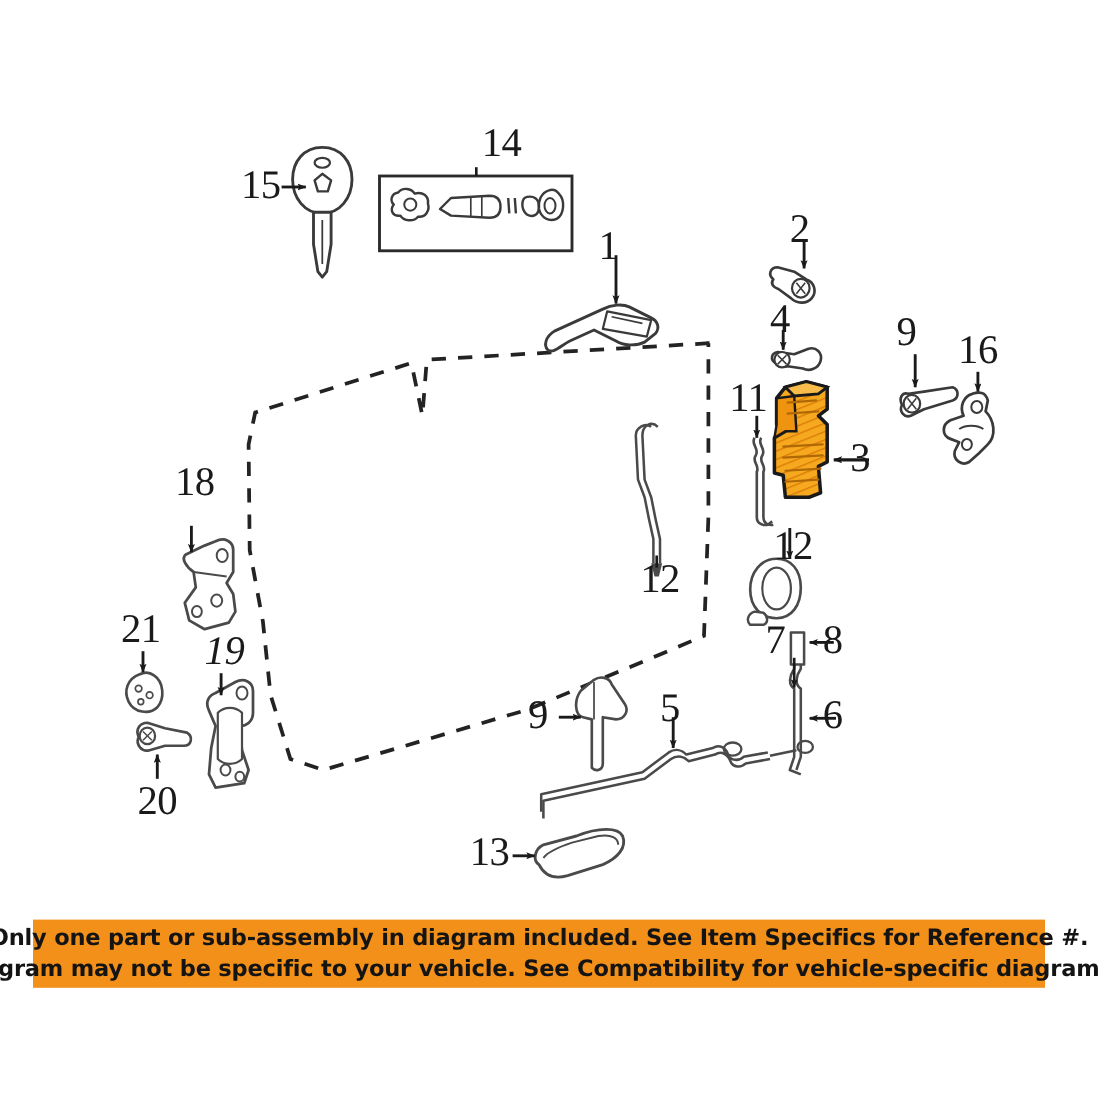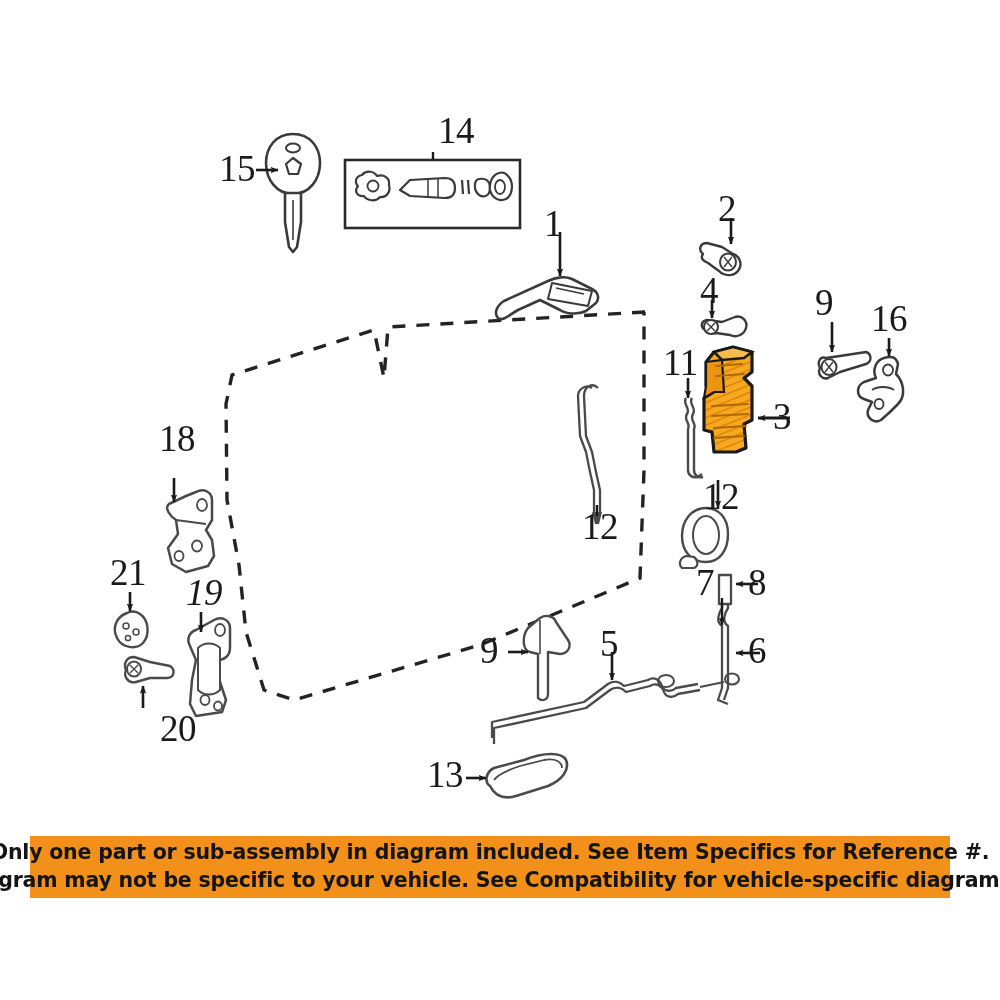--- a/index.html
+++ b/index.html
@@ -344,21 +344,21 @@
   <div class="callout" style="left:582px;  top:508px;">12</div>
   <div class="callout" style="left:663px;  top:344px;">11</div>
   <div class="callout" style="left:703px;  top:442px;margin-top:36px;">12</div>
   <div class="callout" style="left:427px;  top:756px;">13</div>
   <div class="callout" style="left:413px;  top:112px;margin-left:25px;">14</div>
   <div class="callout" style="left:219px;  top:150px;text-align:center;">15</div>
   <div class="callout" style="left:871px;  top:300px;text-align:right;">16</div>
   <div class="callout" style="left:815px;  top:284px;">9</div>
   <div class="callout" style="left:159px;  top:420px;">18</div>
   <div class="callout" style="left:186px;  top:574px;font-style:italic;">19</div>
-  <div class="callout" style="left:125px;  top:710px;margin-left:35px;">20</div>
+  <div class="callout" style="left:125px;  top:710px;">20</div>
   <div class="callout" style="left:110px;  top:554px;">21</div>
 
   <div id="disclaimer-banner">
     <div class="line">Only one part or sub-assembly in diagram included. See Item Specifics for Reference #.</div>
     <div class="line">Diagram may not be specific to your vehicle. See Compatibility for vehicle-specific diagrams.</div>
   </div>
 
 </div>
 
 </body></html>

